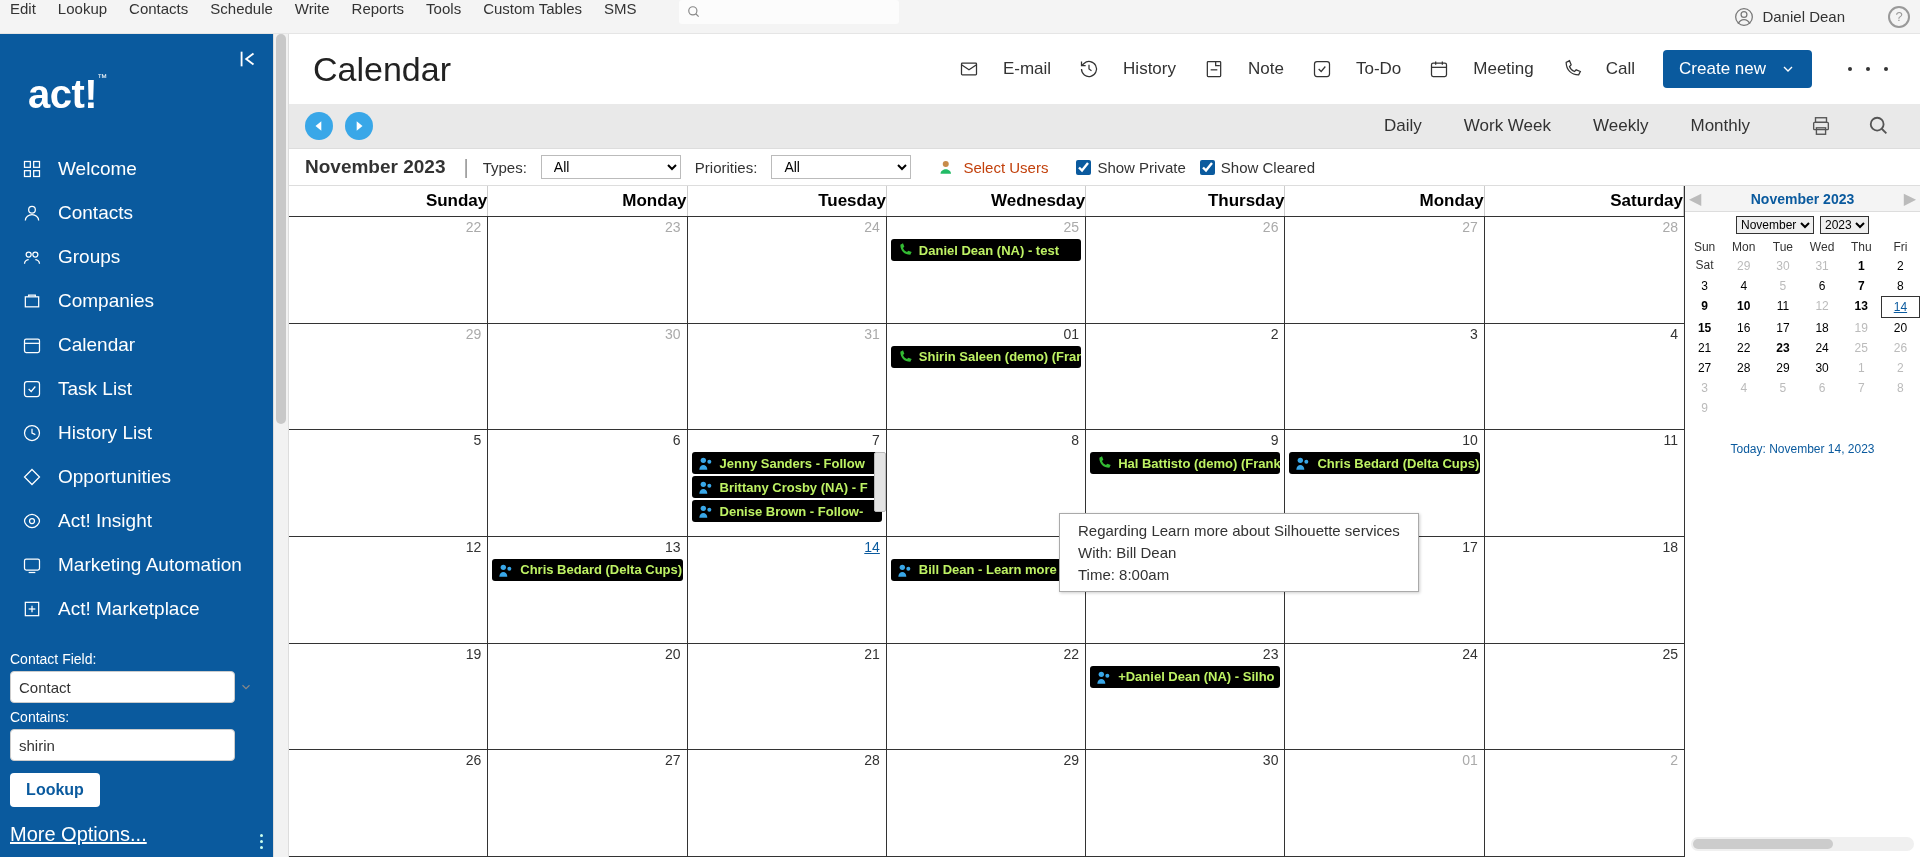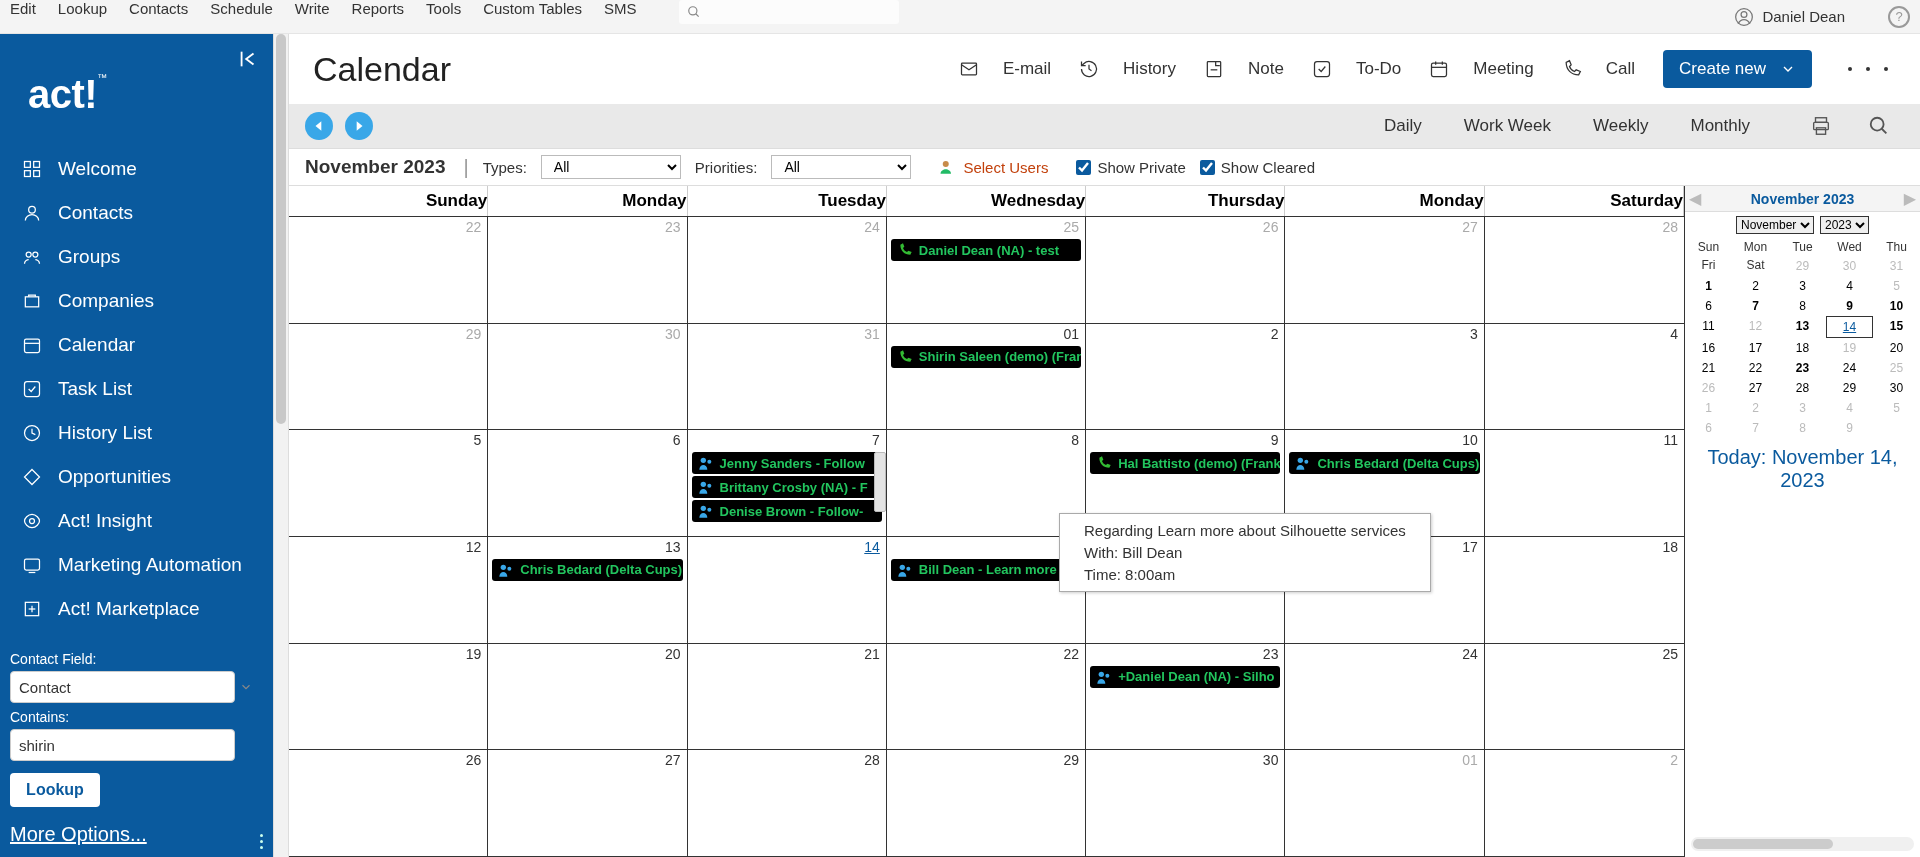--- a/index.html
+++ b/index.html
@@ -64,40 +64,40 @@
 .calgrid{flex:1;display:flex;flex-direction:column;min-width:0;border-right:1px solid #333}
 .dayhdrs{display:grid;grid-template-columns:repeat(7,1fr);border-bottom:1px solid #333}
 .dayhdrs div{text-align:right;font-weight:700;padding:5px 0;border-right:1px solid #ccc;font-size:17px}
 .weeks{flex:1;display:grid;grid-template-rows:repeat(6,1fr);position:relative}
 .week{display:grid;grid-template-columns:repeat(7,1fr);border-bottom:1px solid #333}
 .cell{border-right:1px solid #333;position:relative;overflow:hidden}
 .cell:last-child{border-right:none}
 .cell .num{position:absolute;top:2px;right:6px;font-size:14px;color:#333}
 .cell .num.gray{color:#aaa}
 .cell .num.linky{color:#0a5a9e;text-decoration:underline}
-.event{margin:22px 4px 2px;height:22px;background:#000;color:#22c55e;border-radius:3px;display:flex;align-items:center;padding:0 6px;font-size:13px;font-weight:700;gap:6px;white-space:nowrap;overflow:hidden}
+.event{margin:22px 4px 2px;height:22px;background:#000;color:#bef264;border-radius:3px;display:flex;align-items:center;padding:0 6px;font-size:13px;font-weight:700;gap:6px;white-space:nowrap;overflow:hidden}
 .event.second{margin-top:2px}
 .event .ico{width:16px;height:16px;flex-shrink:0}
 .more-handle{position:absolute;right:0;top:22px;width:12px;height:60px;background:#e4e4e4;border:1px solid #bbb;border-radius:2px}
 
-.tooltip{position:absolute;background:#fff;border:1px solid #aaa;padding:6px 24px;font-size:15px;color:#333;line-height:1.45;box-shadow:1px 1px 3px rgba(0,0,0,.2);z-index:50}
+.tooltip{position:absolute;background:#fff;border:1px solid #aaa;padding:6px 18px;font-size:15px;color:#333;line-height:1.45;box-shadow:1px 1px 3px rgba(0,0,0,.2);z-index:50}
 
 .minipanel{width:235px;display:flex;flex-direction:column;font-size:13px;background:#fff;position:relative}
 .mini-nav{display:flex;align-items:center;justify-content:space-between;height:26px;background:#f4f4f4;border-bottom:1px solid #ddd;padding:0 4px}
 .mini-nav .arr{color:#bbb;font-size:16px;cursor:pointer}
 .mini-nav .ttl{color:#0a5a9e;font-weight:700;font-size:14px}
 .mini-sel{display:flex;gap:6px;justify-content:center;padding:4px 0}
 .mini-sel select{font-size:12px;border:1px solid #333}
-.mini-grid{display:grid;grid-template-columns:repeat(5,1fr);text-align:center}
+.mini-grid{display:grid;grid-template-columns:repeat(6,1fr);text-align:center}
 .mini-grid .h{font-size:12px;color:#333;padding:2px 0}
 .mini-grid .d{font-size:12px;padding:3px 0;cursor:pointer}
 .mini-grid .d.o{color:#bbb}
 .mini-grid .d.bold{font-weight:700}
 .mini-grid .d.today{border:1px solid #333;text-decoration:underline;color:#0a5a9e}
-.today-line{text-align:center;color:#0a5a9e;font-size:20px;margin-top:8px}
+.today-line{text-align:center;color:#0a5a9e;font-size:12px;margin-top:24px}
 .mini-scroll{position:absolute;bottom:6px;left:6px;right:6px;height:14px;background:#f0f0f0;border-radius:8px}
 .mini-scroll i{position:absolute;left:2px;top:2px;bottom:2px;width:140px;background:#ccc;border-radius:6px}
 </style>
 </head>
 <body>
 
 <div class="topbar">
   <div class="menu" id="topmenu"><span>Edit</span><span>Lookup</span><span>Contacts</span><span>Schedule</span><span>Write</span><span>Reports</span><span>Tools</span><span>Custom Tables</span><span>SMS</span></div>
   <div class="search">
     <svg width="14" height="14" viewBox="0 0 24 24" fill="none" stroke="#888" stroke-width="2">

